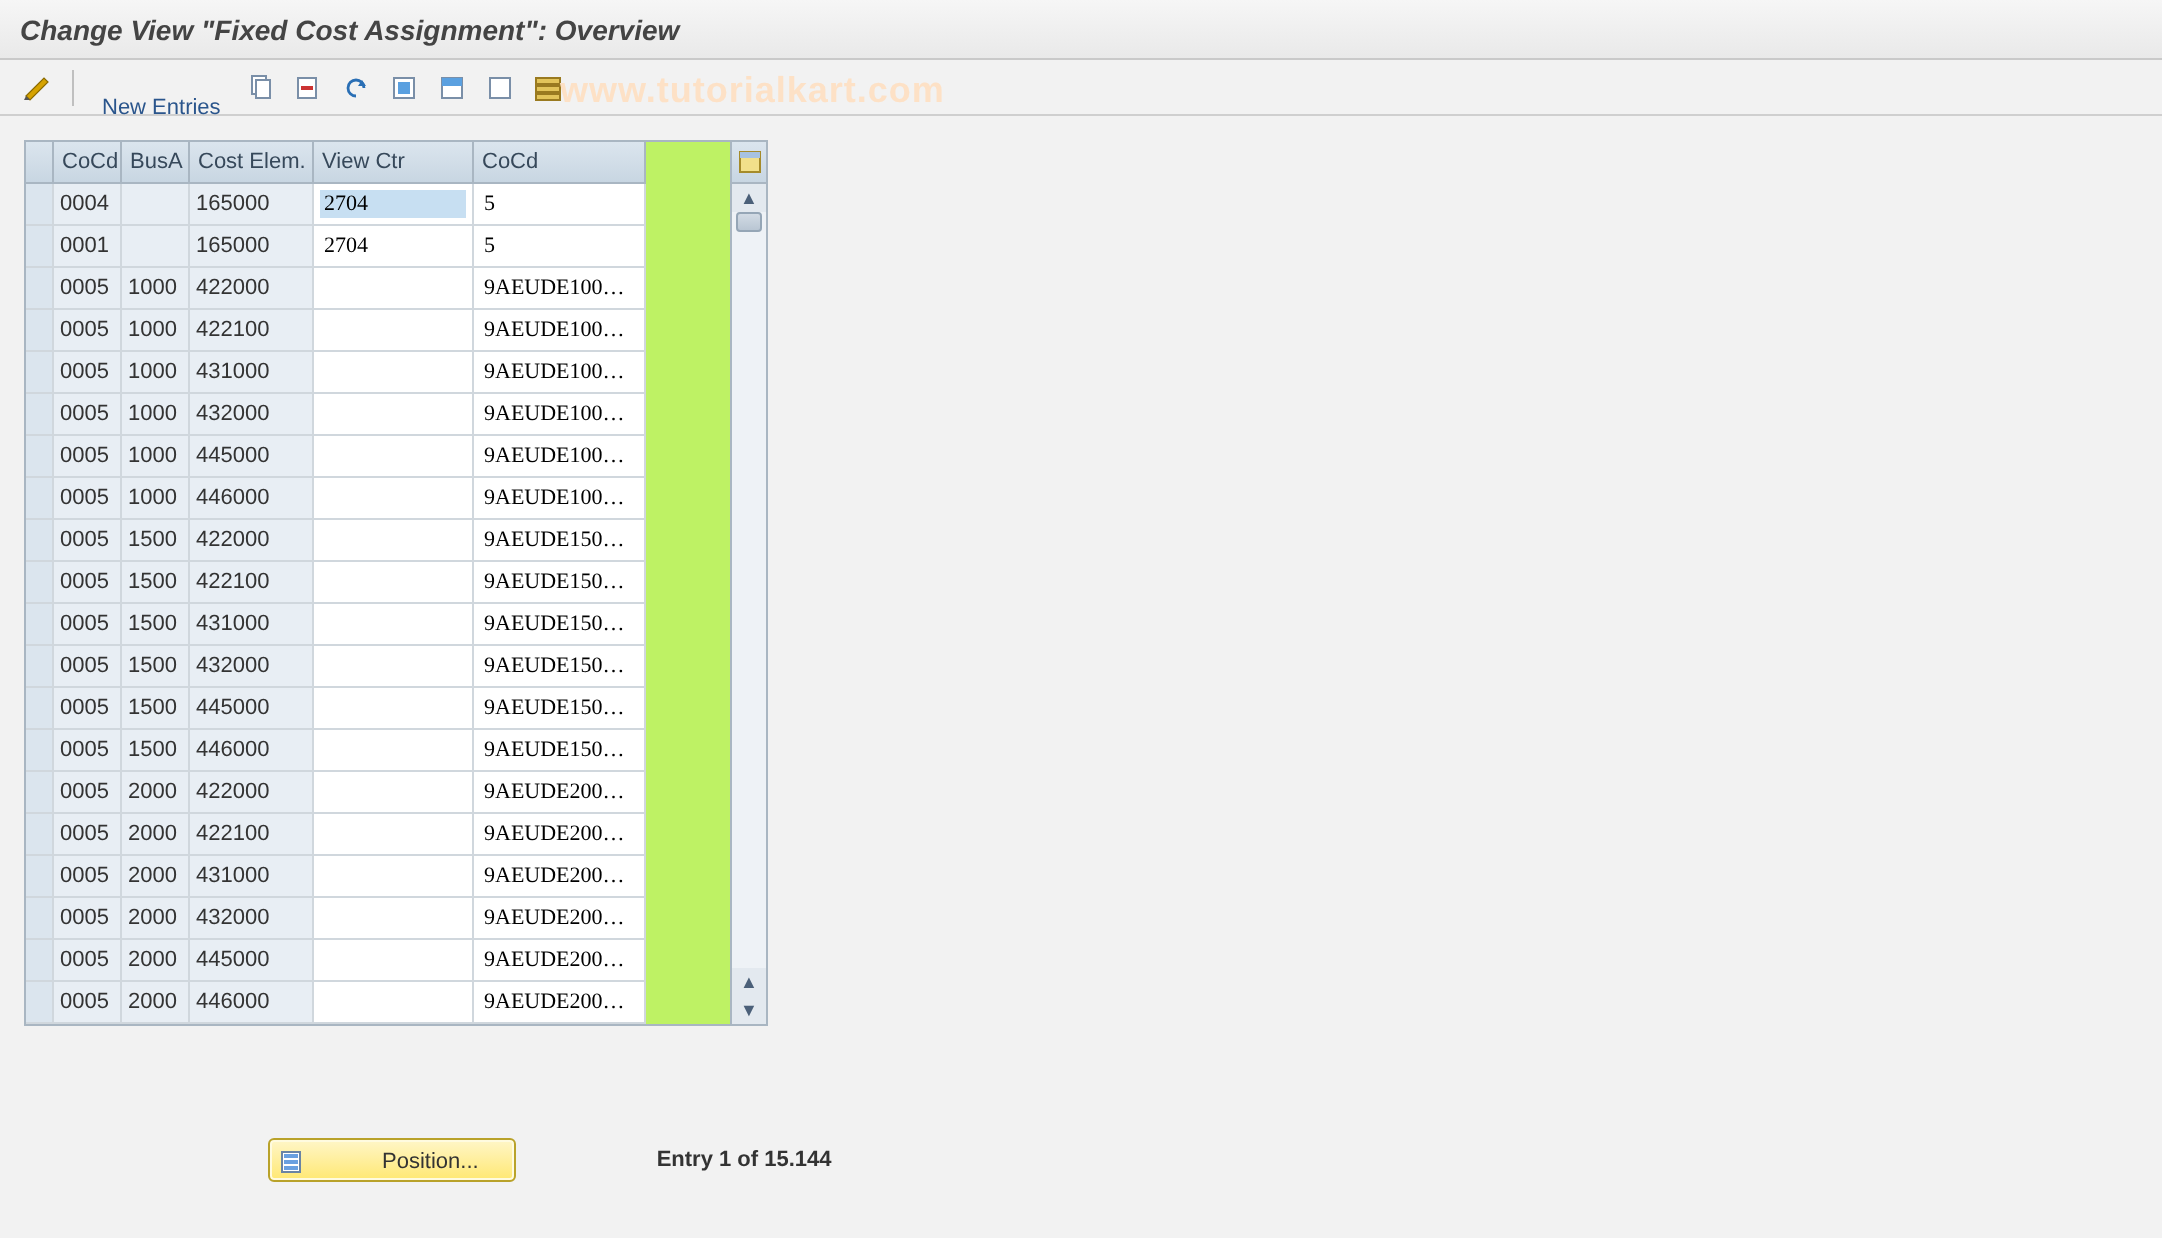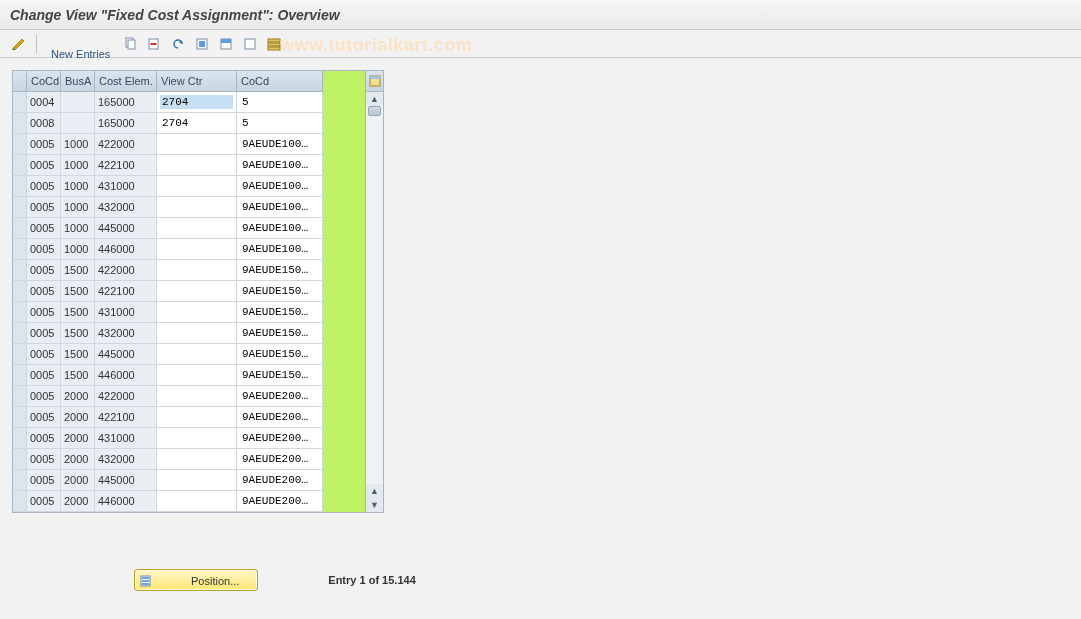--- a/index.html
+++ b/index.html
@@ -111,21 +111,21 @@
       overflow: hidden;
       white-space: nowrap;
       background: #fff;
     }
     .trow .td.ro { background: #e8eef4; }
     .trow .td.sel-handle { background: #dbe5ee; cursor: pointer; }
     .td input.cell-input {
       border: none;
       width: 100%;
       font-size: 11px;
-      font-family: Liberation Mono, monospace;
+      font-family: Liberation Serif, serif;
       padding: 1px 2px;
       background: #fff;
       outline: none;
     }
     .td input.cell-input.highlight {
       background: #c7dff2;
     }
     .col-sel { width: 14px; }
     .col-cocd { width: 34px; }
     .col-busa { width: 34px; }
@@ -284,21 +284,21 @@
             <div class="td col-elem ro">165000</div>
             <div class="td col-ctr">
               <input class="cell-input highlight" value="2704" style="">
             </div>
             <div class="td col-ord">
               <input class="cell-input" value="5" style="">
             </div>
           </div>
           <div class="trow">
             <div class="td sel-handle col-sel"></div>
-            <div class="td col-cocd ro">0008</div>
+            <div class="td col-cocd ro">0001</div>
             <div class="td col-busa ro"></div>
             <div class="td col-elem ro">165000</div>
             <div class="td col-ctr">
               <input class="cell-input" value="2704" style="">
             </div>
             <div class="td col-ord">
               <input class="cell-input" value="5" style="">
             </div>
           </div>
           <div class="trow">

